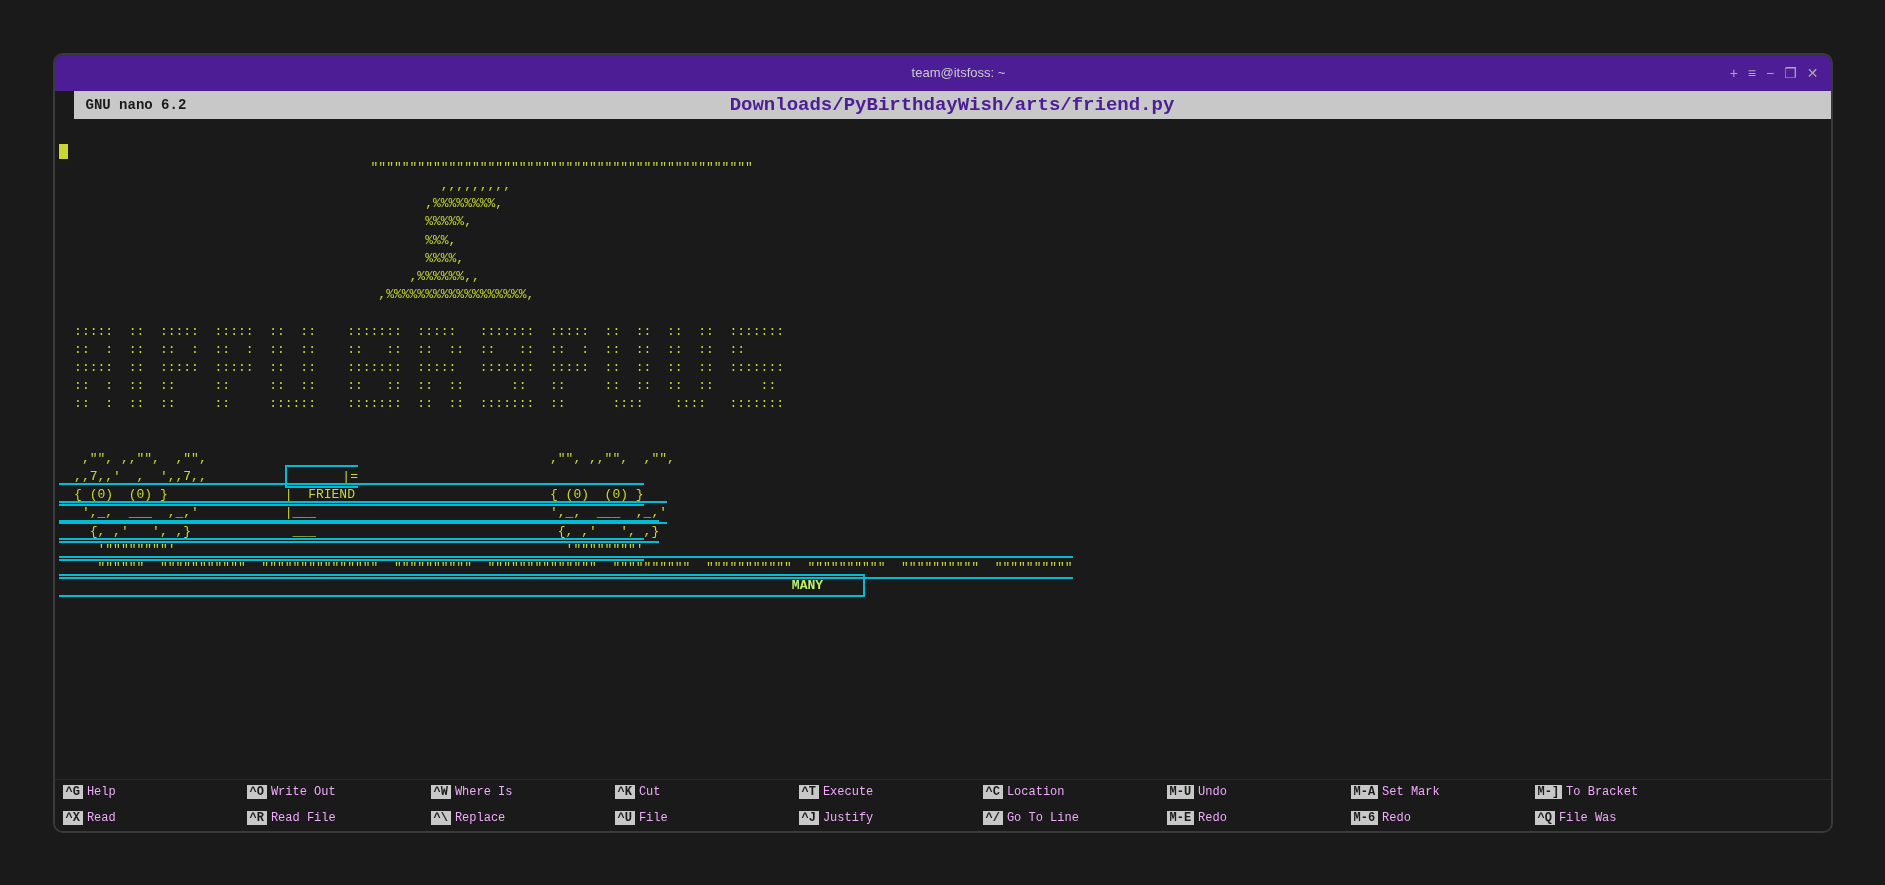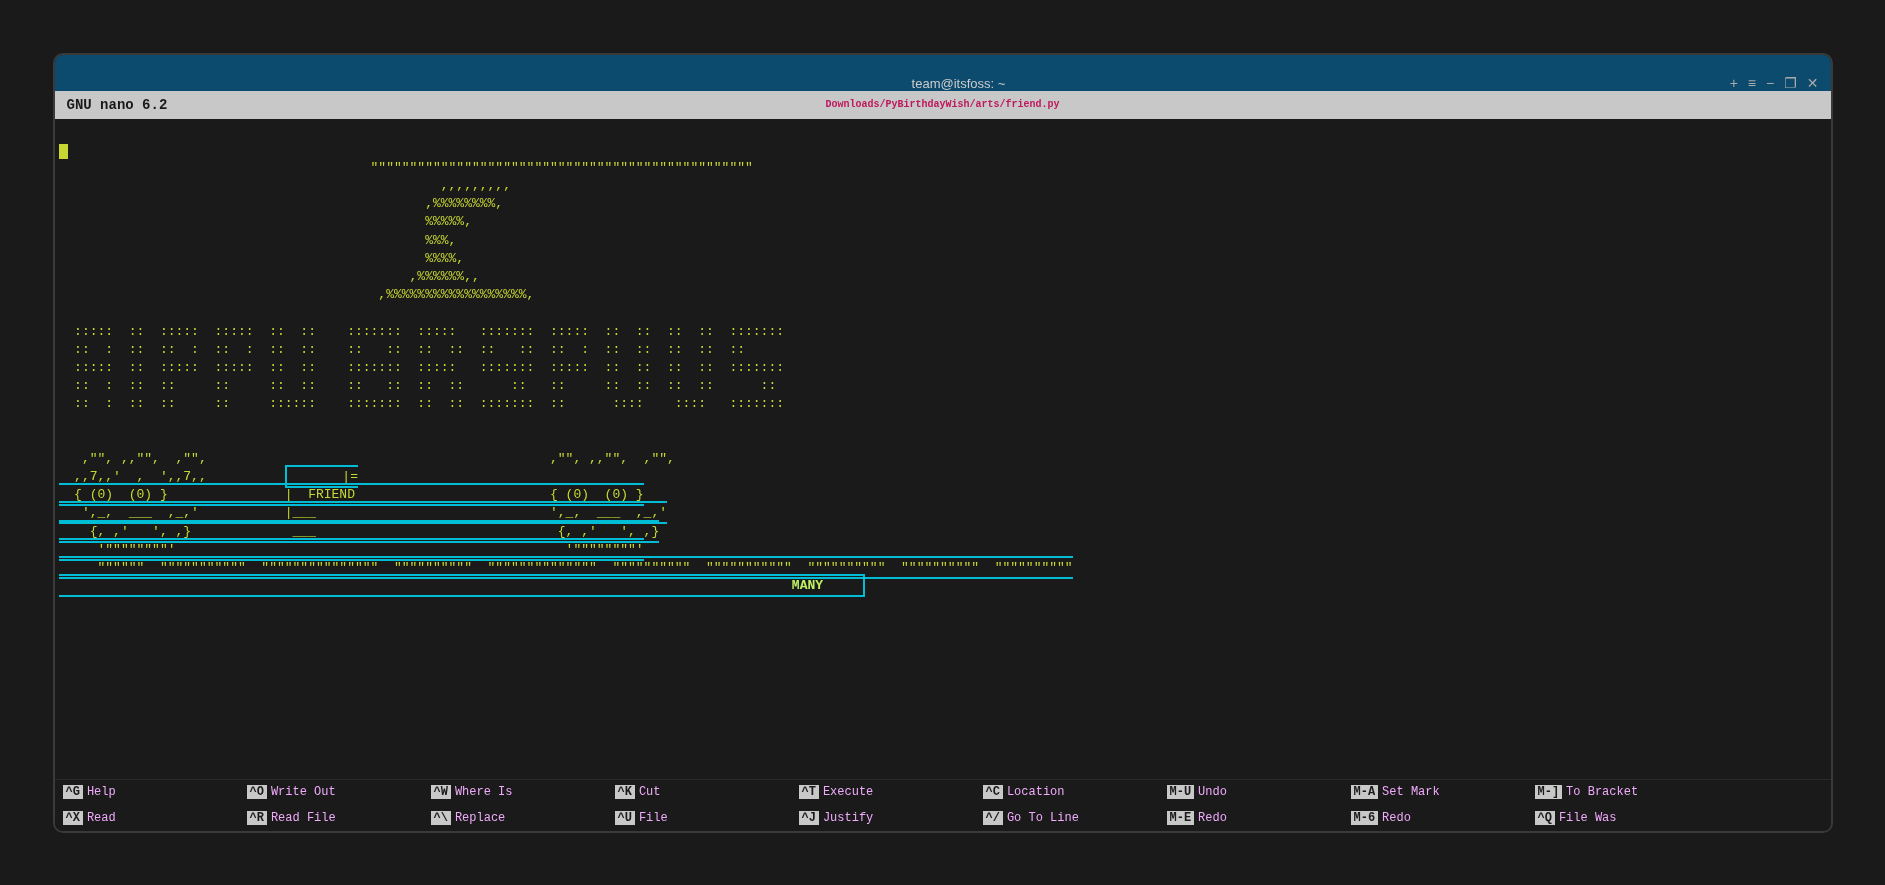--- a/index.html
+++ b/index.html
@@ -16,24 +16,24 @@
       width: 1780px;
       height: 780px;
       background: #1a1a1a;
       border-radius: 10px;
       border: 2px solid #3a3a3a;
       display: flex;
       flex-direction: column;
       overflow: hidden;
     }
     .titlebar {
-      background: #0c4a6e;
+      background: #4c1d95;
       height: 36px;
       display: flex;
-      align-items: flex-end;
+      align-items: center;
       justify-content: center;
       position: relative;
       flex-shrink: 0;
       padding-left: 32px;
     }
     .titlebar-title {
       color: #cccccc;
       font-size: 13px;
       font-family: sans-serif;
     }
@@ -54,31 +54,32 @@
       background: #c8c8c8;
       color: #1a1a1a;
       height: 28px;
       display: flex;
       align-items: center;
       justify-content: center;
       position: relative;
       flex-shrink: 0;
       font-size: 14px;
       font-weight: bold;
+      margin-left: 19px;
     }
     .nano-header-left {
       position: absolute;
       left: 12px;
       background: #c8c8c8;
       color: #1a1a1a;
       font-size: 14px;
     }
     .nano-header-center {
-      color: #be185d;
-      font-size: 10px;
+      color: #4c1d95;
+      font-size: 19px;
     }
     .nano-content {
       flex: 1;
       background: #1a1a1a;
       color: #c8d832;
       font-family: 'Courier New', Courier, monospace;
       font-size: 13px;
       line-height: 1.4;
       overflow: hidden;
       padding: 4px 4px;

